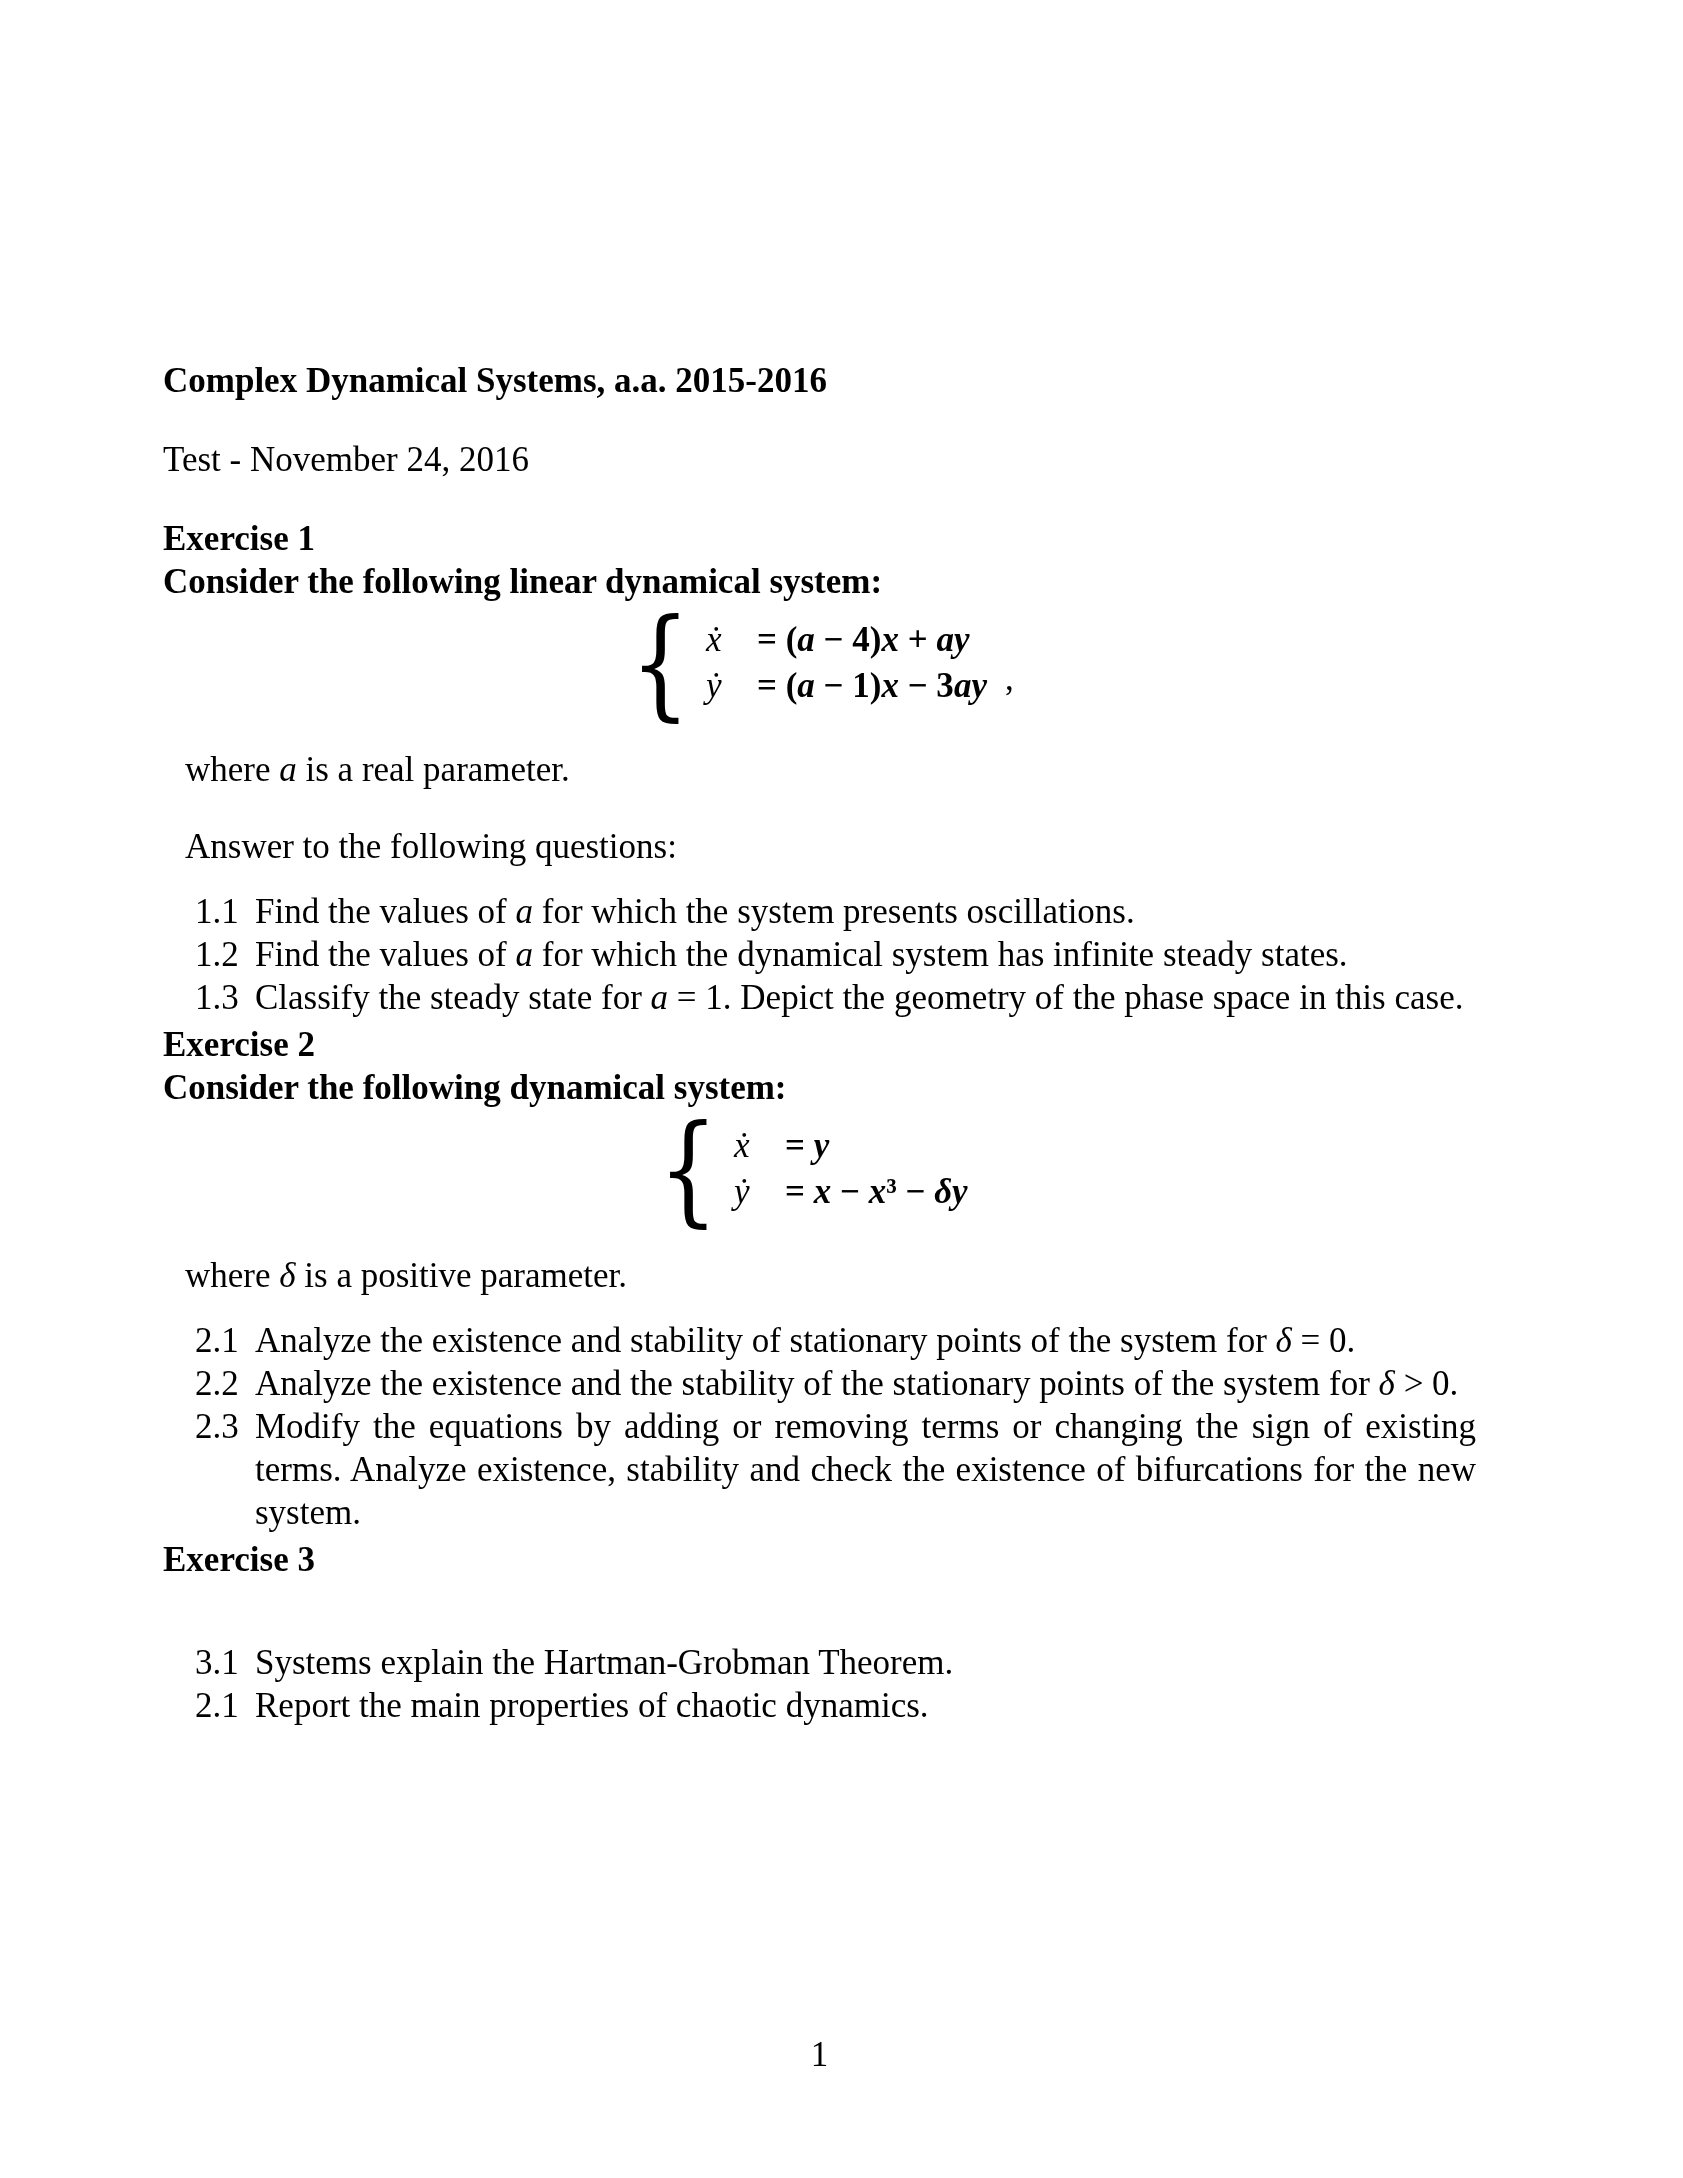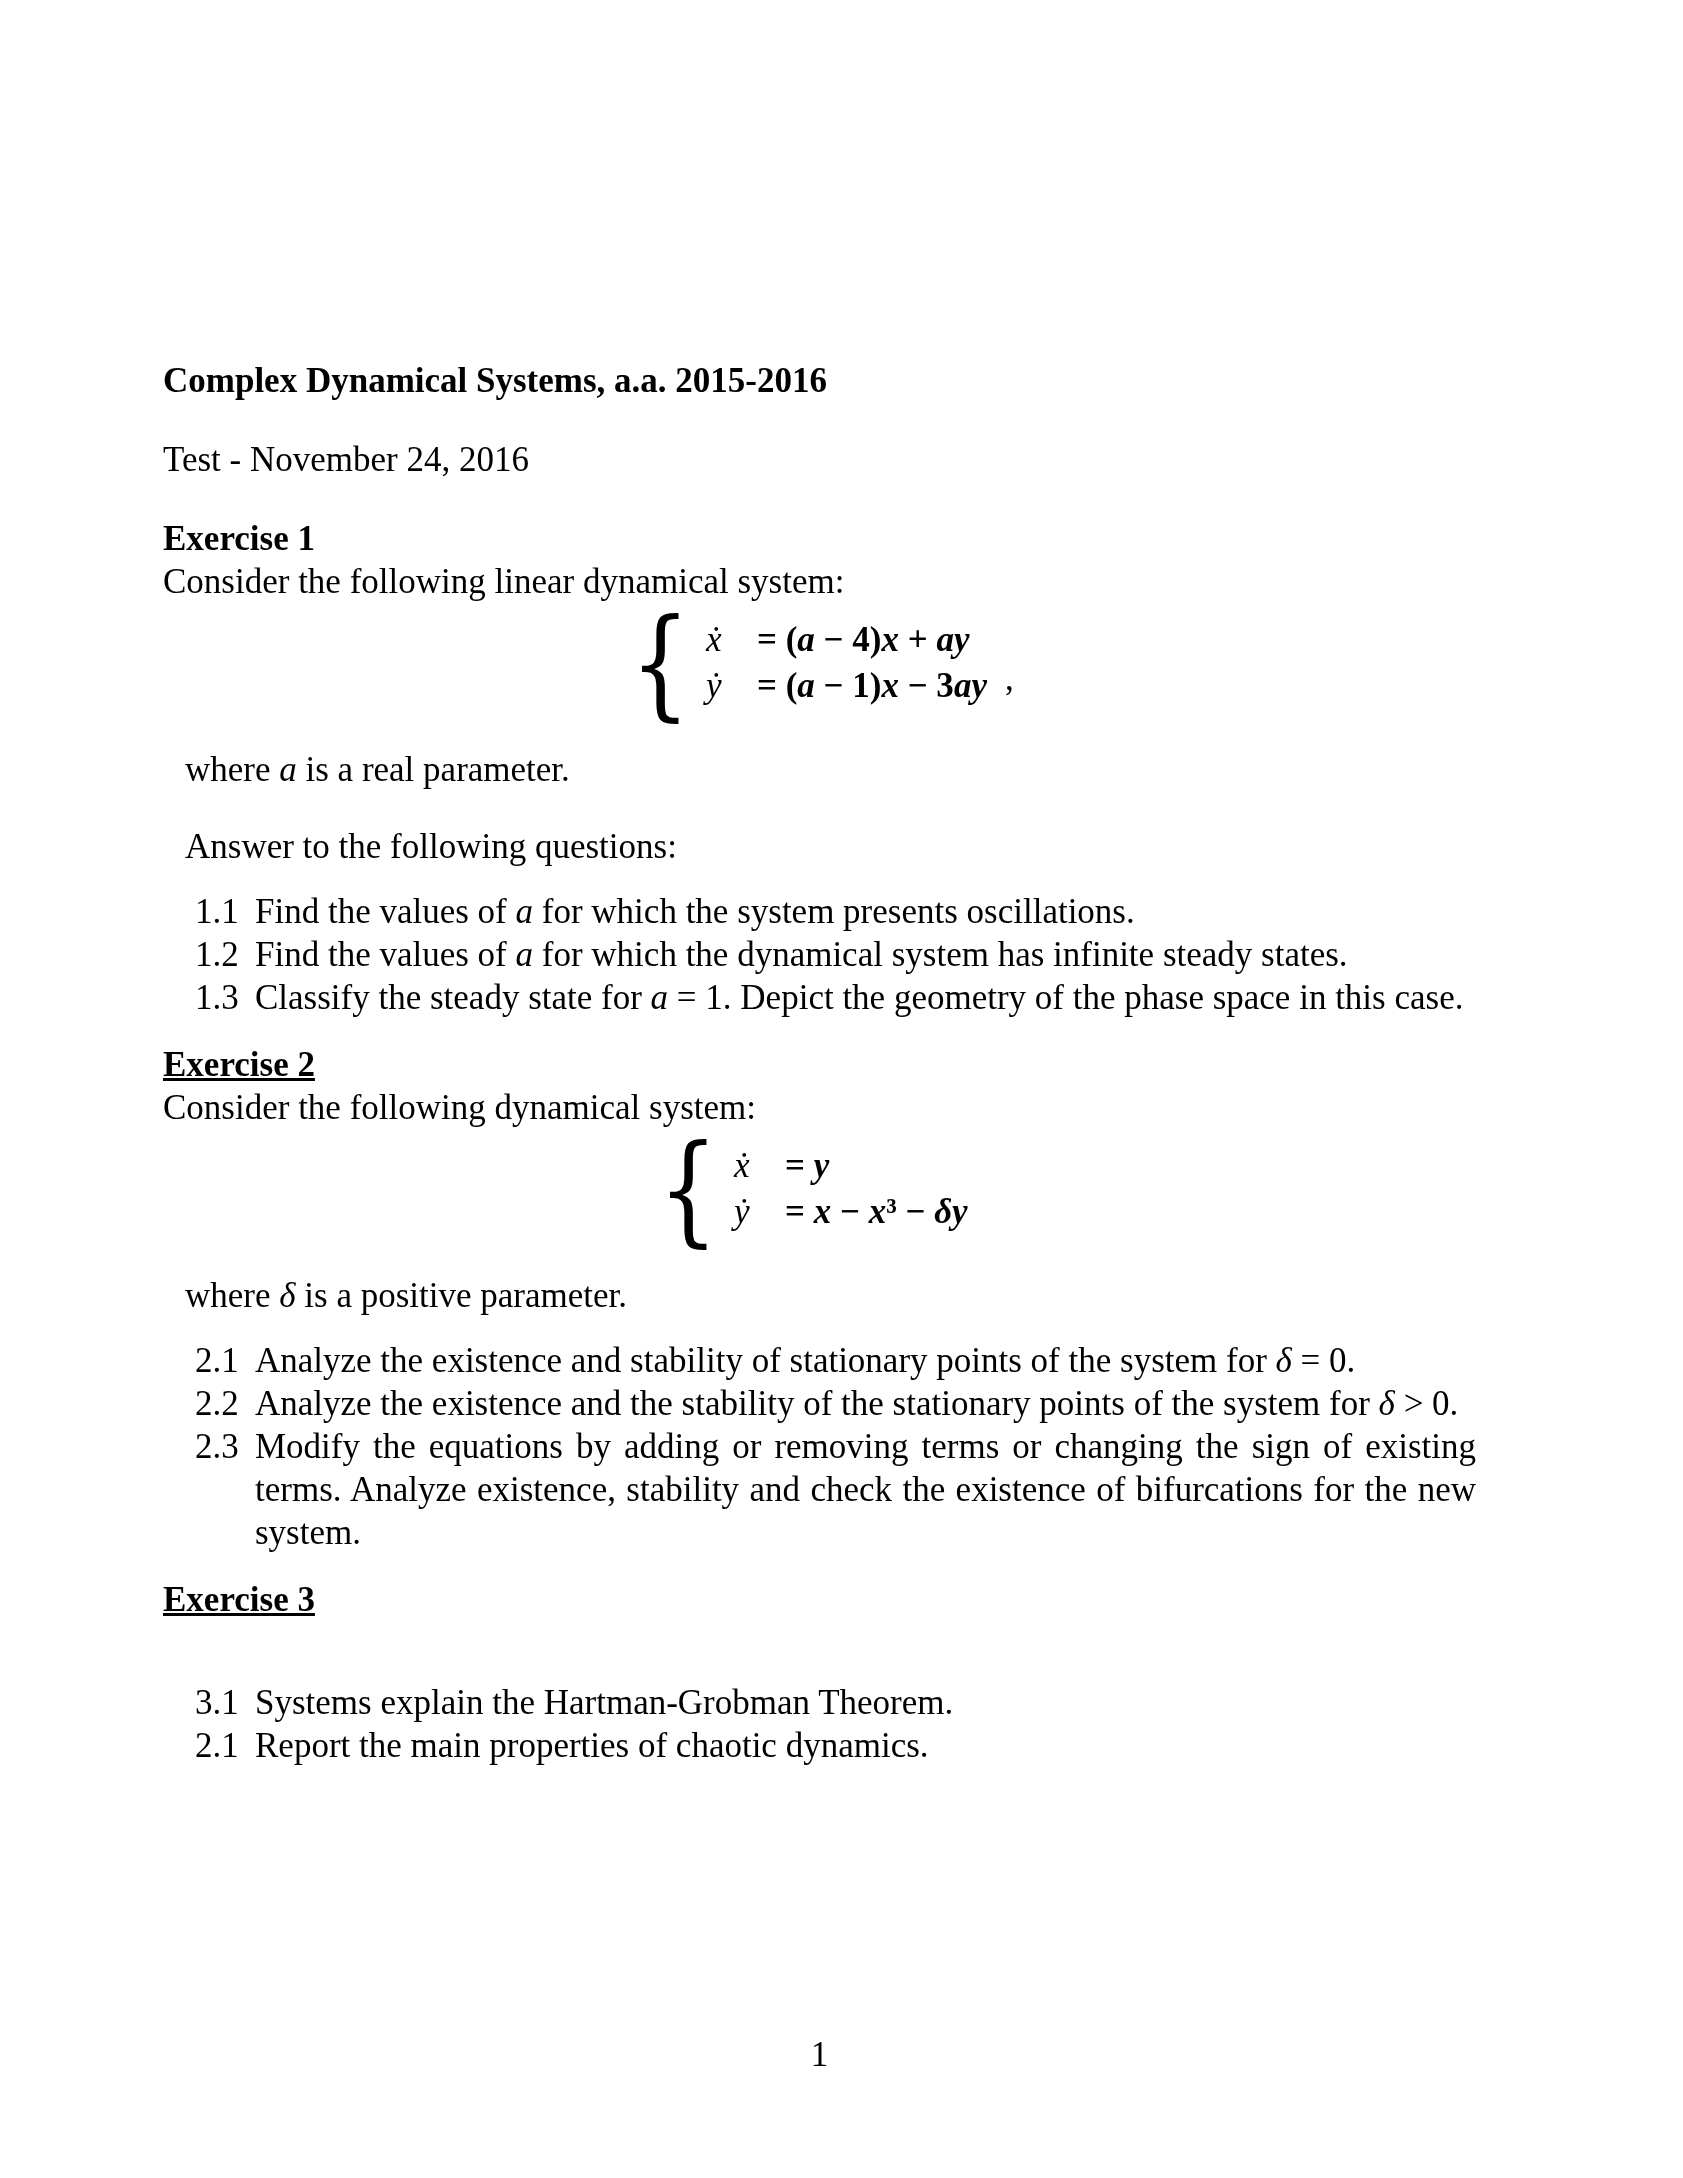--- a/index.html
+++ b/index.html
@@ -10,22 +10,22 @@
     font-size:35px; color:#000;
     position:relative;
     -webkit-font-smoothing:antialiased;
   }
   .page { position:absolute; inset:0; background:#fff; }
   .textblock { position:absolute; left:163px; top:359px; width:1313px; }
 
   .title { font-weight:bold; line-height:43px; }
   .dateline { margin-top:36px; line-height:43px; }
   .exheading { margin-top:36px; font-weight:bold; line-height:43px; }
-  .exheading.tight { margin-top:24px;text-decoration:underline; }
-  .intro { line-height:43px; }
+  .exheading.tight { margin-top:4px; }
+  .intro { line-height:43px;font-weight:bold; }
 
   
   .eq { display:flex; justify-content:center; align-items:center;
         margin-top:12px; height:95px; }
   .brace { font-family:"DejaVu Serif",serif; font-size:111px; line-height:95px;
            font-weight:400; transform:scale(0.85,1.08); transform-origin:center;
            margin-right:10px; }
   .eqrows { display:flex; flex-direction:column; }
   .eqrow { display:flex; line-height:46px; }
   .lhs { width:51px; }

